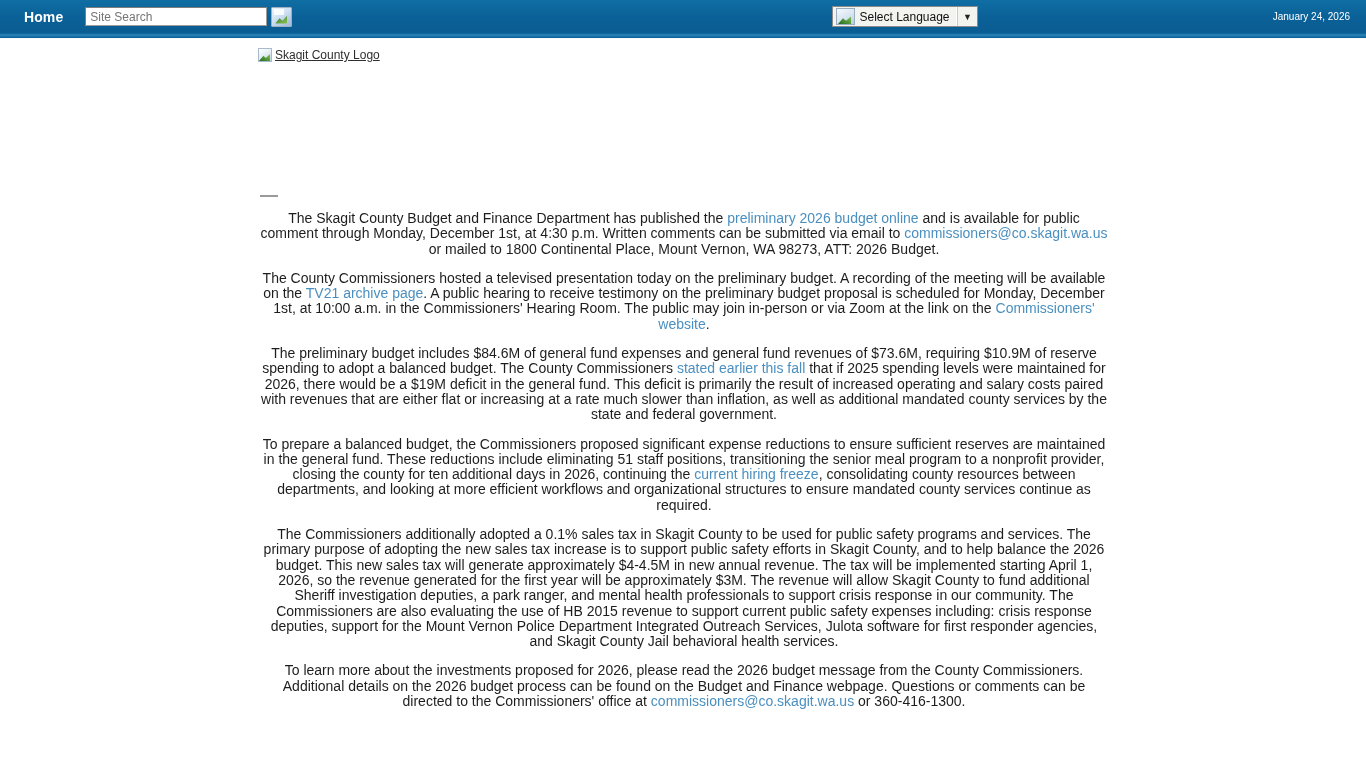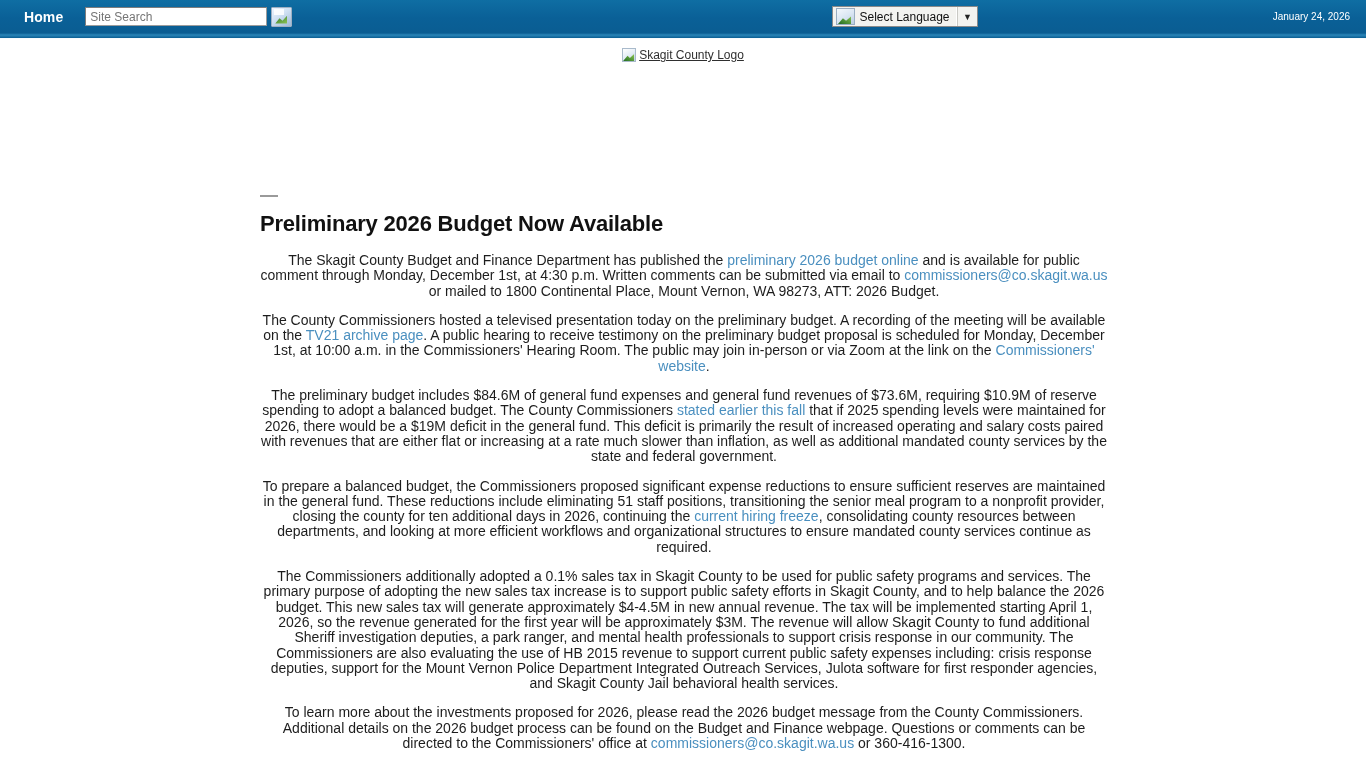--- a/index.html
+++ b/index.html
@@ -195,21 +195,21 @@
   }
   .broken-img .bi-glyph::after {
     content: "";
     position: absolute;
     left: 0px; bottom: 0px;
     width: 11px; height: 7px;
     background: linear-gradient(to top right,#1f6b22,#8dc64f);
     clip-path: polygon(0% 100%, 40% 25%, 62% 58%, 100% 0%, 100% 100%);
   }
 
-  .logo-slot { height: 150px; text-align: center; }
+  .logo-slot { height: 150px; }
 
   .divider-dash {
     width: 18px;
     height: 0;
     border-top: 2px solid #9a9a9a;
     margin: 0 0 14px 2px;
   }
 
   .pub-date {
     font-size: 13px;
@@ -268,21 +268,20 @@
     <div class="logo-slot">
       <a href="#" class="broken-img">
         <span class="bi-glyph"></span>
         <span>Skagit County Logo</span>
       </a>
     </div>
 
     <div class="divider-dash"></div>
 
 
-    <h1 class="headline">Preliminary 2026 Budget Now Available</h1>
 
     <div id="article-paragraphs">
         <p class="body-text"><span>The Skagit County Budget and Finance Department has published the </span><a class="inline-link" href="#">preliminary 2026 budget online</a><span> and is available for public comment through Monday, December 1st, at 4:30 p.m. Written comments can be submitted via email to </span><a class="inline-link" href="#">commissioners@co.skagit.wa.us</a><span> or mailed to 1800 Continental Place, Mount Vernon, WA 98273, ATT: 2026 Budget.</span></p>
         <p class="body-text"><span>The County Commissioners hosted a televised presentation today on the preliminary budget. A recording of the meeting will be available on the </span><a class="inline-link" href="#">TV21 archive page</a><span>. A public hearing to receive testimony on the preliminary budget proposal is scheduled for Monday, December 1st, at 10:00 a.m. in the Commissioners' Hearing Room. The public may join in-person or via Zoom at the link on the </span><a class="inline-link" href="#">Commissioners' website</a><span>.</span></p>
         <p class="body-text"><span>The preliminary budget includes $84.6M of general fund expenses and general fund revenues of $73.6M, requiring $10.9M of reserve spending to adopt a balanced budget. The County Commissioners </span><a class="inline-link" href="#">stated earlier this fall</a><span> that if 2025 spending levels were maintained for 2026, there would be a $19M deficit in the general fund. This deficit is primarily the result of increased operating and salary costs paired with revenues that are either flat or increasing at a rate much slower than inflation, as well as additional mandated county services by the state and federal government.</span></p>
         <p class="body-text"><span>To prepare a balanced budget, the Commissioners proposed significant expense reductions to ensure sufficient reserves are maintained in the general fund. These reductions include eliminating 51 staff positions, transitioning the senior meal program to a nonprofit provider, closing the county for ten additional days in 2026, continuing the </span><a class="inline-link" href="#">current hiring freeze</a><span>, consolidating county resources between departments, and looking at more efficient workflows and organizational structures to ensure mandated county services continue as required.</span></p>
         <p class="body-text"><span>The Commissioners additionally adopted a 0.1% sales tax in Skagit County to be used for public safety programs and services. The primary purpose of adopting the new sales tax increase is to support public safety efforts in Skagit County, and to help balance the 2026 budget. This new sales tax will generate approximately $4-4.5M in new annual revenue. The tax will be implemented starting April 1, 2026, so the revenue generated for the first year will be approximately $3M. The revenue will allow Skagit County to fund additional Sheriff investigation deputies, a park ranger, and mental health professionals to support crisis response in our community. The Commissioners are also evaluating the use of HB 2015 revenue to support current public safety expenses including: crisis response deputies, support for the Mount Vernon Police Department Integrated Outreach Services, Julota software for first responder agencies, and Skagit County Jail behavioral health services.</span></p>
         <p class="body-text"><span>To learn more about the investments proposed for 2026, please read the 2026 budget message from the County Commissioners. Additional details on the 2026 budget process can be found on the Budget and Finance webpage. Questions or comments can be directed to the Commissioners' office at </span><a class="inline-link" href="#">commissioners@co.skagit.wa.us</a><span> or 360-416-1300.</span></p>
       </div>
 

